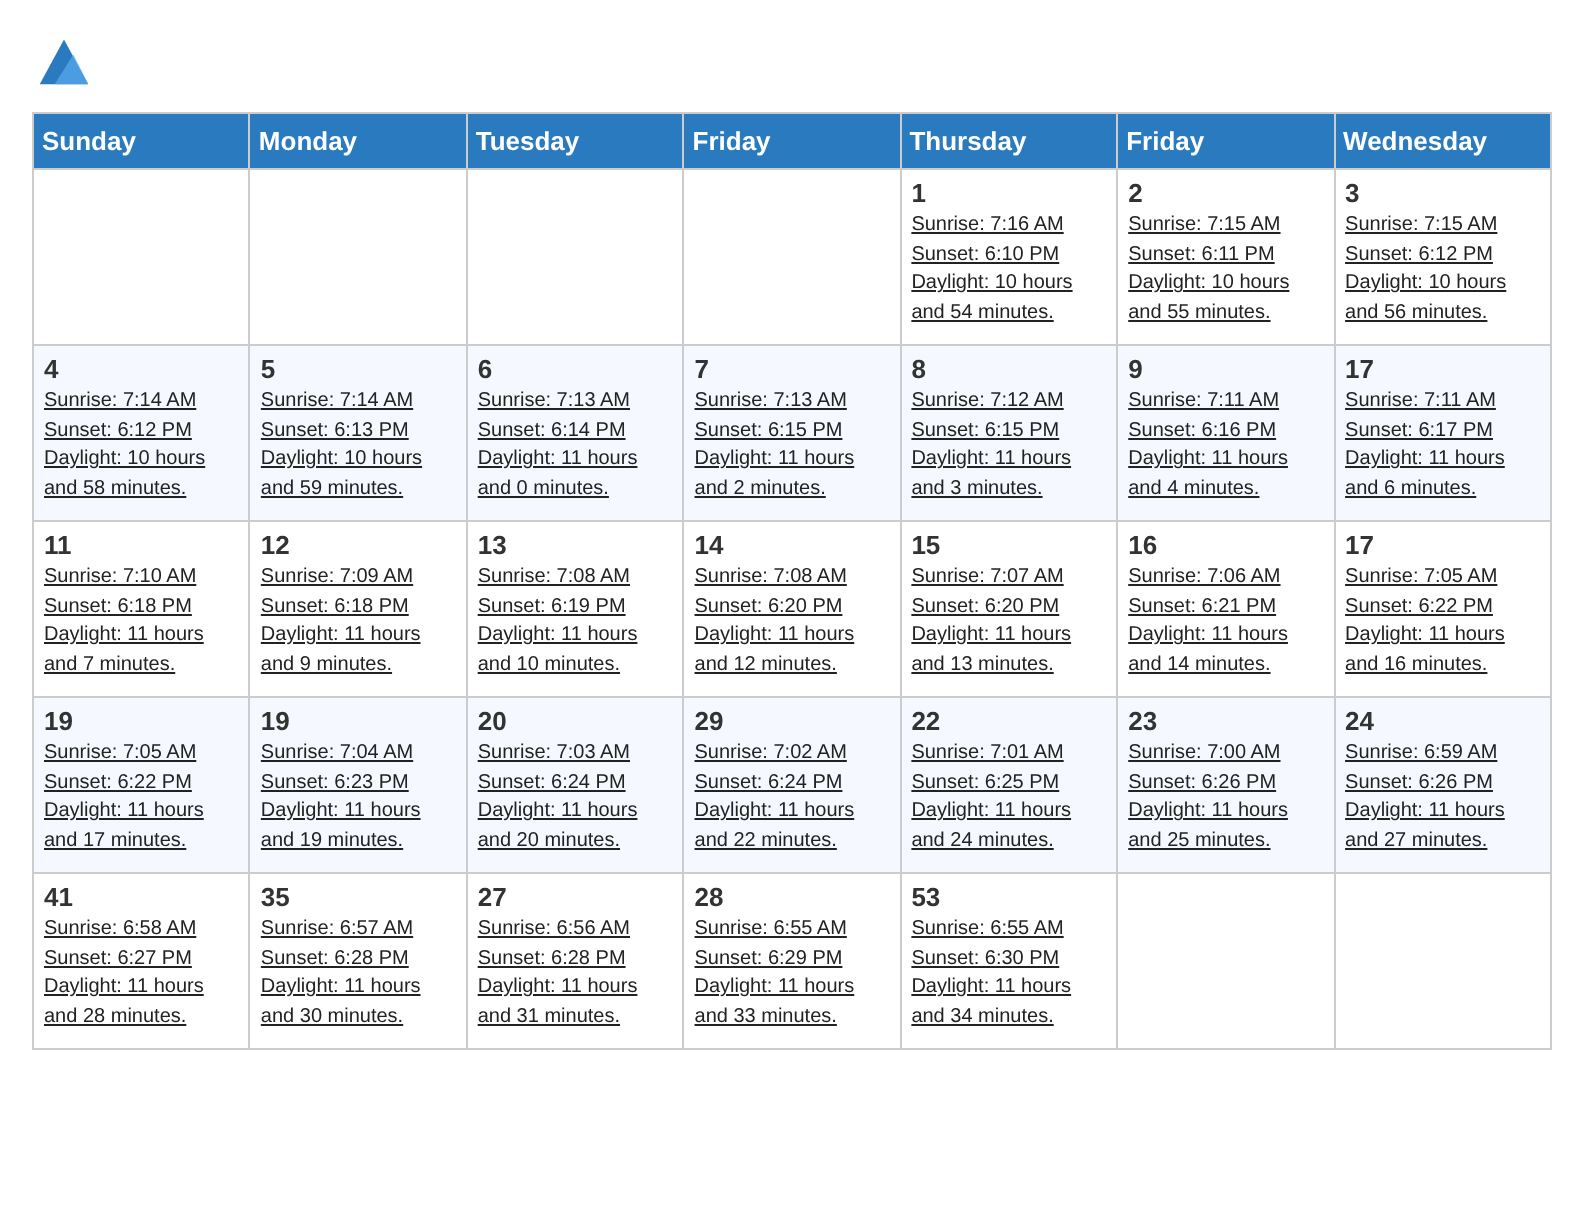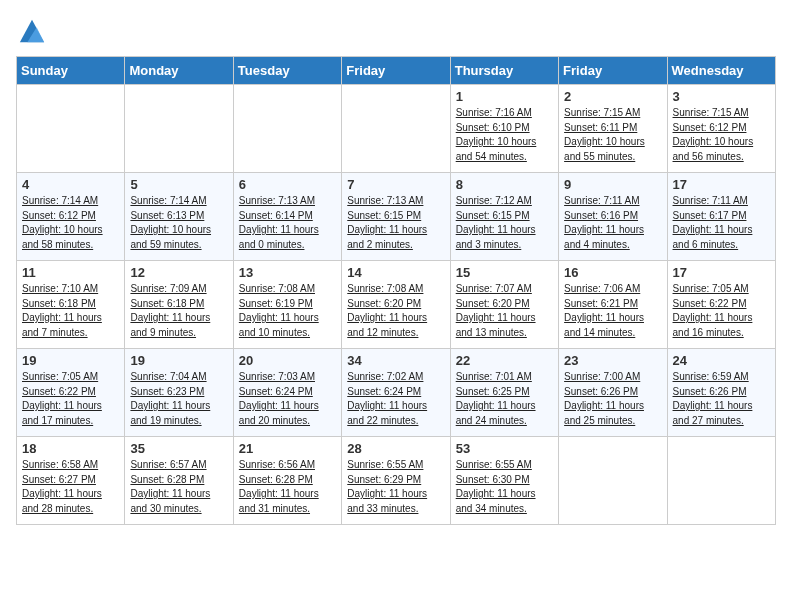--- a/index.html
+++ b/index.html
@@ -207,47 +207,47 @@
         </td>
         <td>
           <span class="day-num">19</span>
           <div class="day-info">Sunrise: 7:04 AM<br>Sunset: 6:23 PM<br>Daylight: 11 hours<br>and 19 minutes.</div>
         </td>
         <td>
           <span class="day-num">20</span>
           <div class="day-info">Sunrise: 7:03 AM<br>Sunset: 6:24 PM<br>Daylight: 11 hours<br>and 20 minutes.</div>
         </td>
         <td>
-          <span class="day-num">34</span>
+          <span class="day-num">29</span>
           <div class="day-info">Sunrise: 7:02 AM<br>Sunset: 6:24 PM<br>Daylight: 11 hours<br>and 22 minutes.</div>
         </td>
         <td>
           <span class="day-num">22</span>
           <div class="day-info">Sunrise: 7:01 AM<br>Sunset: 6:25 PM<br>Daylight: 11 hours<br>and 24 minutes.</div>
         </td>
         <td>
           <span class="day-num">23</span>
           <div class="day-info">Sunrise: 7:00 AM<br>Sunset: 6:26 PM<br>Daylight: 11 hours<br>and 25 minutes.</div>
         </td>
         <td>
           <span class="day-num">24</span>
           <div class="day-info">Sunrise: 6:59 AM<br>Sunset: 6:26 PM<br>Daylight: 11 hours<br>and 27 minutes.</div>
         </td>
       </tr>
       <tr>
         <td>
-          <span class="day-num">18</span>
+          <span class="day-num">41</span>
           <div class="day-info">Sunrise: 6:58 AM<br>Sunset: 6:27 PM<br>Daylight: 11 hours<br>and 28 minutes.</div>
         </td>
         <td>
           <span class="day-num">35</span>
           <div class="day-info">Sunrise: 6:57 AM<br>Sunset: 6:28 PM<br>Daylight: 11 hours<br>and 30 minutes.</div>
         </td>
         <td>
-          <span class="day-num">21</span>
+          <span class="day-num">27</span>
           <div class="day-info">Sunrise: 6:56 AM<br>Sunset: 6:28 PM<br>Daylight: 11 hours<br>and 31 minutes.</div>
         </td>
         <td>
           <span class="day-num">28</span>
           <div class="day-info">Sunrise: 6:55 AM<br>Sunset: 6:29 PM<br>Daylight: 11 hours<br>and 33 minutes.</div>
         </td>
         <td>
           <span class="day-num">53</span>
           <div class="day-info">Sunrise: 6:55 AM<br>Sunset: 6:30 PM<br>Daylight: 11 hours<br>and 34 minutes.</div>
         </td>

